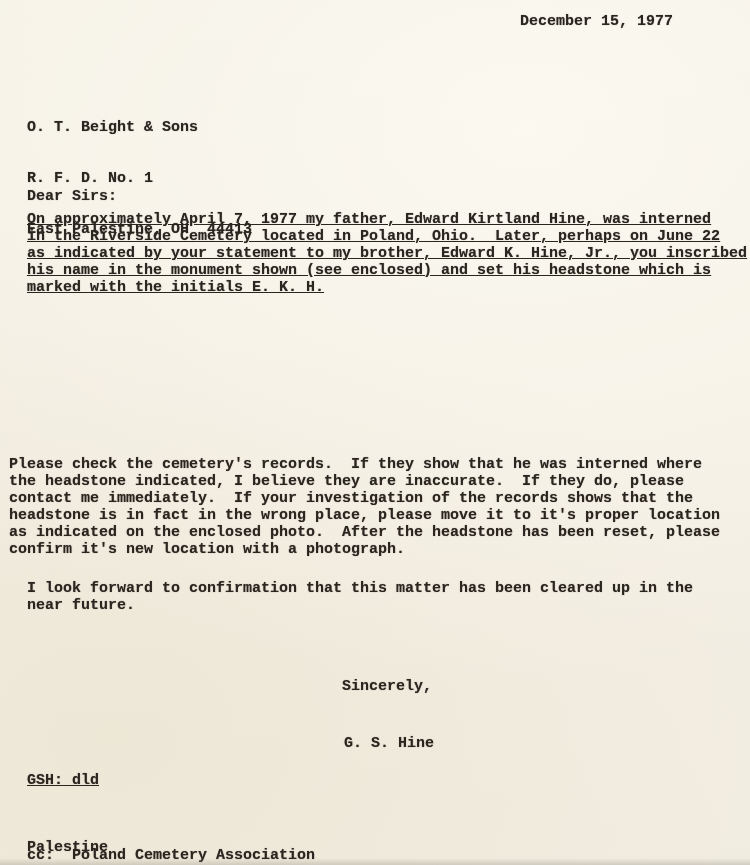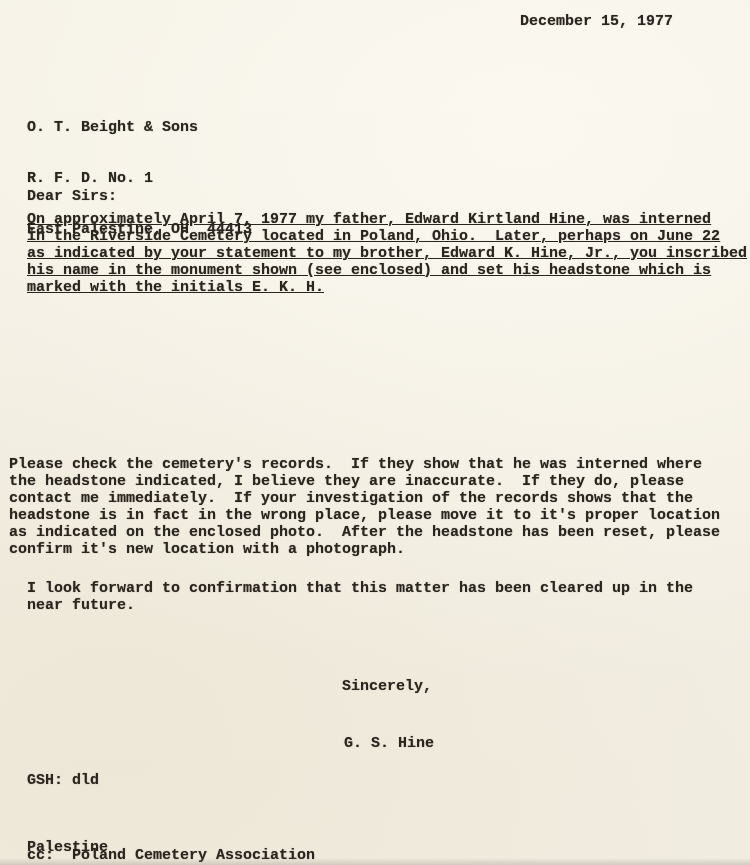--- a/index.html
+++ b/index.html
@@ -39,21 +39,21 @@
   .date       { left: 520px; top: 13px;  }
   .recipient  { left: 27px;  top: 85px;  }
   .salutation { left: 27px;  top: 188px; }
   .para-0     { left: 27px;  top: 211px; text-decoration: underline; }
   .para-1     { left: 27px;  top: 317px; }
   .para-2     { left: 27px;  top: 388px; }
   .para-3     { left: 9px;  top: 456px; }
   .para-4     { left: 27px;  top: 580px; }
   .closing    { left: 342px; top: 664px; margin-top: 14px; }
   .signature  { left: 344px; top: 735px; }
-  .initials   { left: 27px;  top: 772px; }
+  .initials   { left: 27px;  top: 772px; text-decoration: underline; }
   .cc         { left: 27px;  top: 806px; margin-top: 41px; }
   .enclosure  { left: 27px;  top: 839px; }
 </style>
 </head>
 <body>
 
 <div class="page">
 
   <div class="block date">December 15, 1977</div>
 

